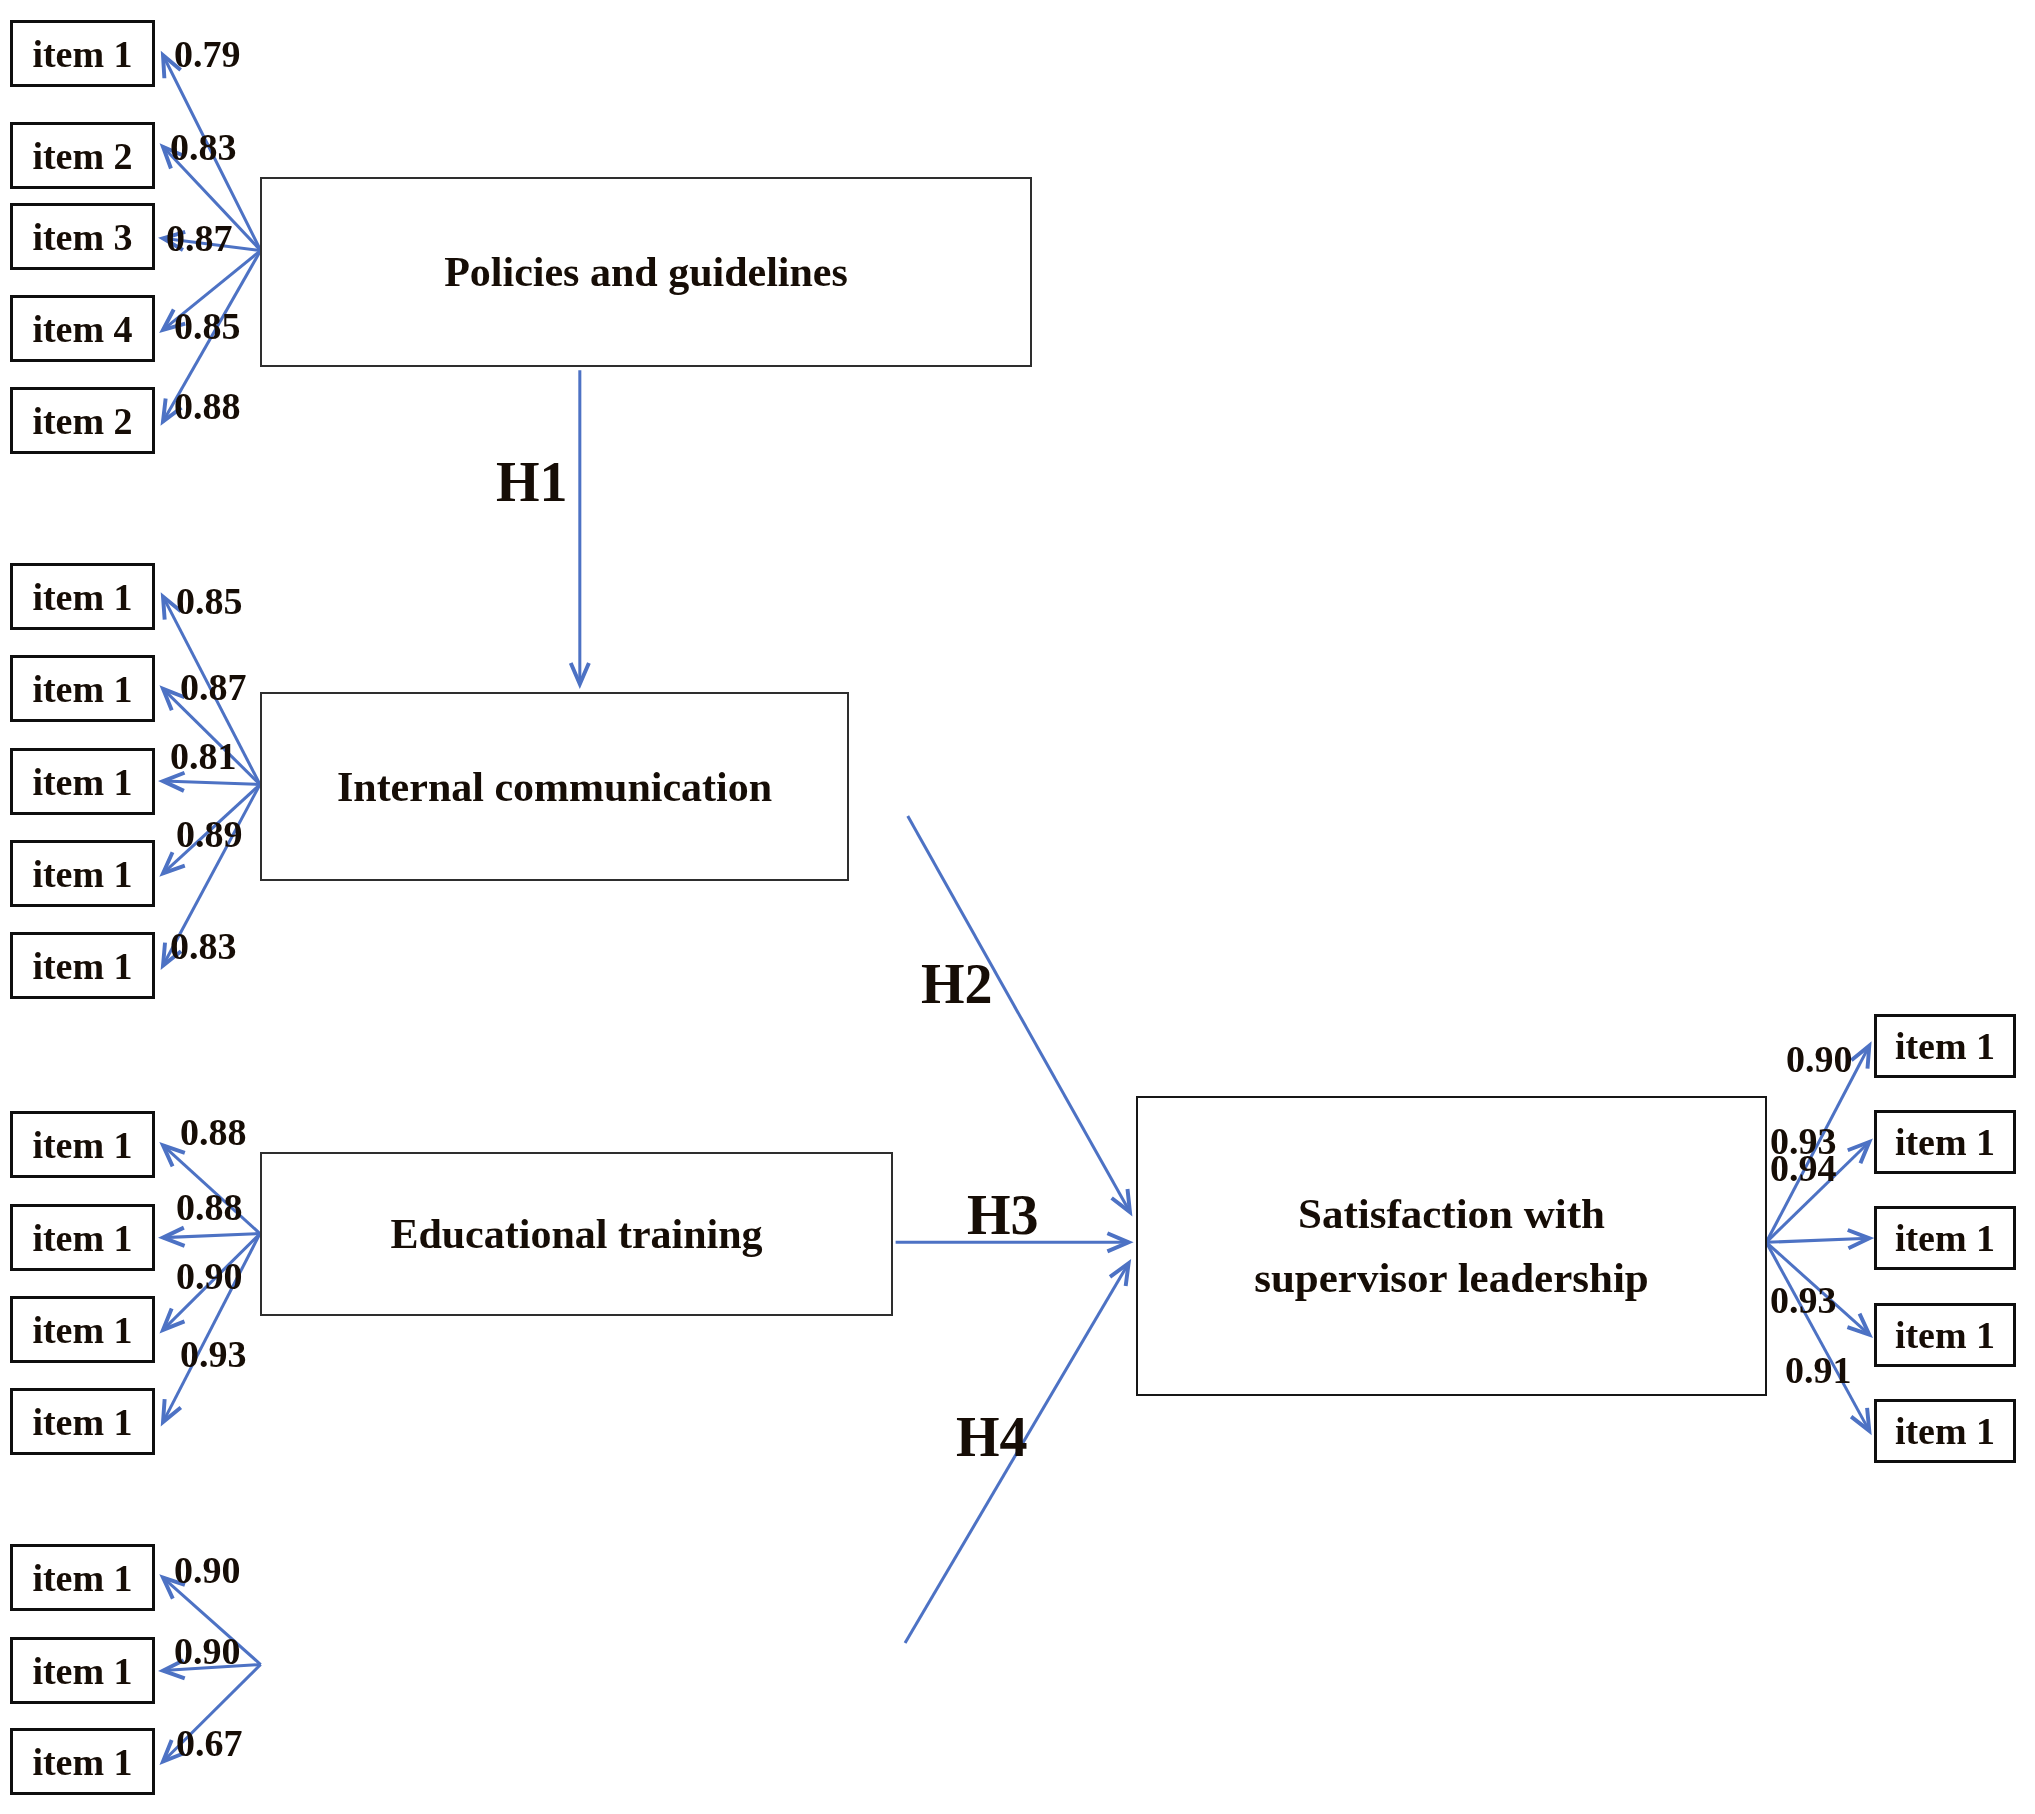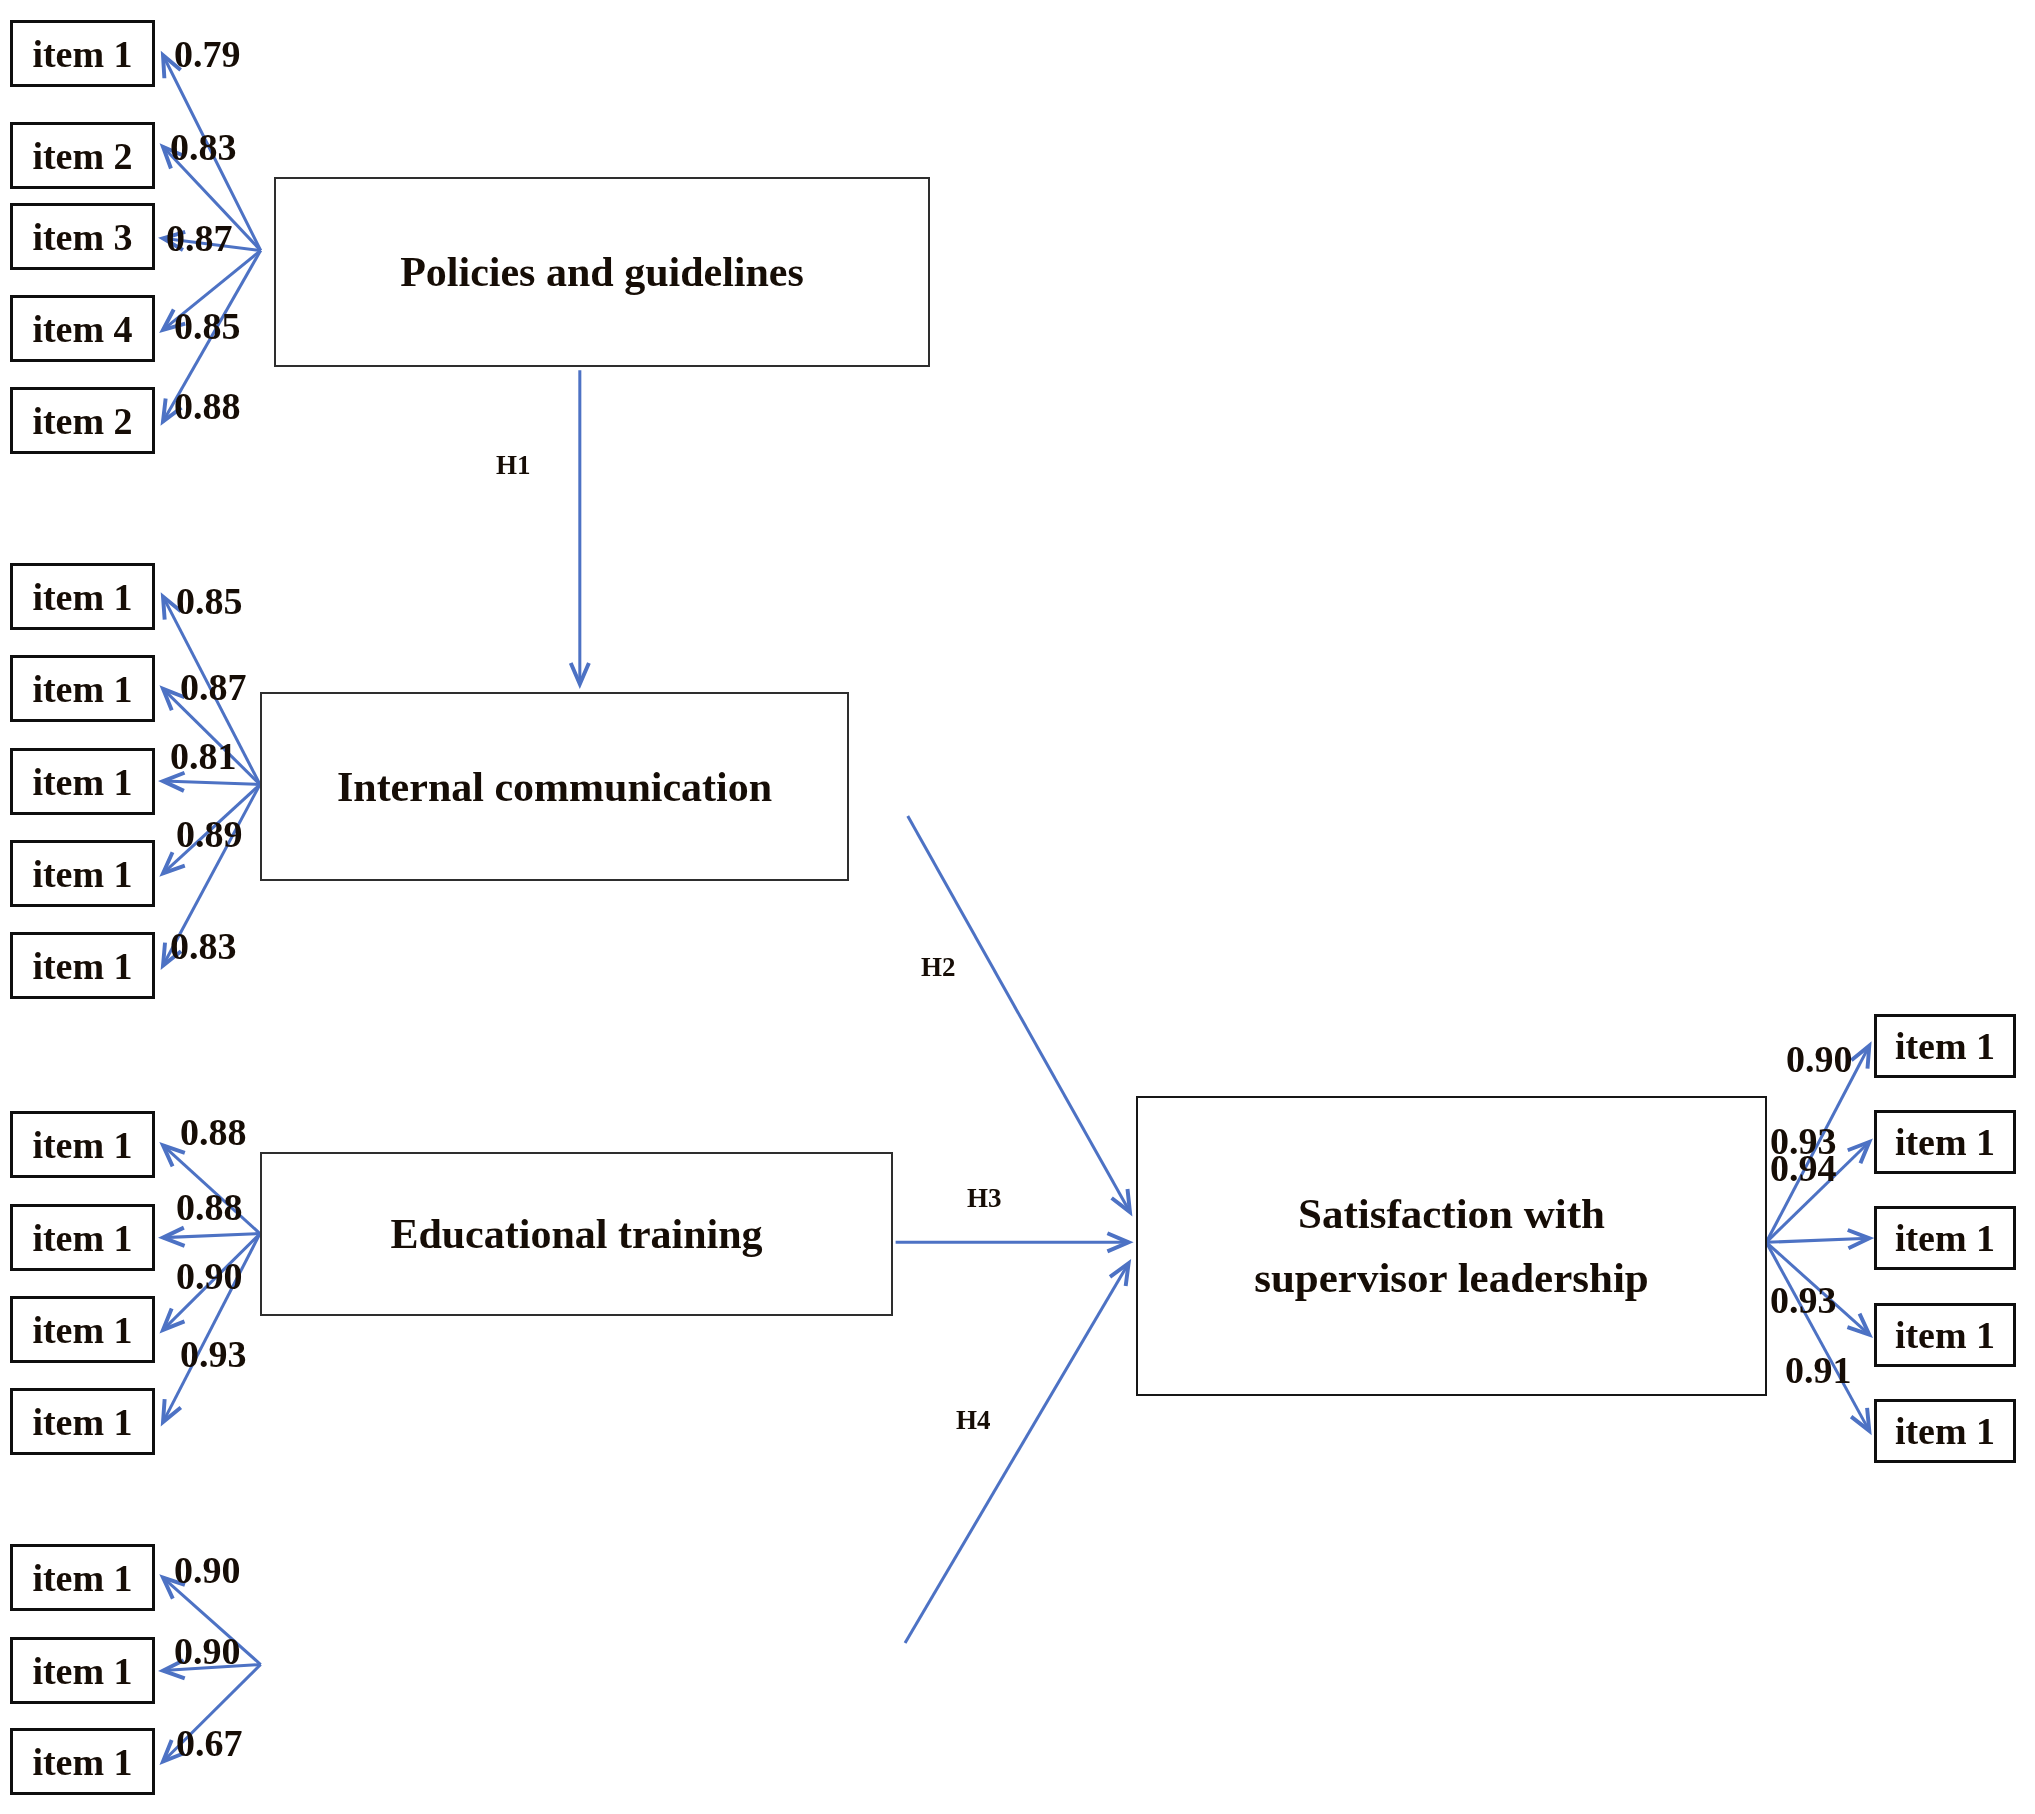--- a/index.html
+++ b/index.html
@@ -43,21 +43,21 @@
     white-space:nowrap;
   }
   .construct.major{border:2.7px solid #171717;font-size:43px;line-height:1.5;}
   .loading{
     position:absolute;
     font-size:38px;font-weight:700;
     white-space:nowrap;
   }
   .hlabel{
     position:absolute;
-    font-size:27px;font-weight:700;
+    font-size:56px;font-weight:700;
     white-space:nowrap;
   }
 </style>
 </head>
 <body>
 
 <div id="canvas">
 
   <svg id="arrow-layer" viewBox="0 0 3022 2694" xmlns="http://www.w3.org/2000/svg">
     <defs>
@@ -92,21 +92,21 @@
     <line class="aline" x1="2623" y1="1845" x2="2776" y2="1839" marker-end="url(#ah)"></line>
     <line class="aline" x1="2623" y1="1845" x2="2776" y2="1982" marker-end="url(#ah)"></line>
     <line class="aline" x1="2623" y1="1845" x2="2776" y2="2125" marker-end="url(#ah)"></line>
 
     <line class="aline" x1="861" y1="550" x2="861" y2="1016" marker-end="url(#ah)"></line>
     <line class="aline" x1="1348" y1="1212" x2="1678" y2="1800" marker-end="url(#ah)"></line>
     <line class="aline" x1="1330" y1="1845" x2="1676" y2="1845" marker-end="url(#ah)"></line>
     <line class="aline" x1="1344" y1="2440" x2="1676" y2="1876" marker-end="url(#ah)"></line>
   </svg>
 
-  <div class="construct" style="left:274px;top:177px;width:656px;height:190px">
+  <div class="construct" style="left:260px;top:177px;width:772px;height:190px">
     <span>Policies and guidelines</span>
   </div>
   <div class="item-box" style="left:10px;top:20px">item 1</div>
   <div class="item-box" style="left:10px;top:122px">item 2</div>
   <div class="item-box" style="left:10px;top:203px">item 3</div>
   <div class="item-box" style="left:10px;top:295px">item 4</div>
   <div class="item-box" style="left:10px;top:387px">item 2</div>
   <div class="loading" style="left:174px;top:32px">0.79</div>
   <div class="loading" style="left:170px;top:125px">0.83</div>
   <div class="loading" style="left:166px;top:216px">0.87</div>

